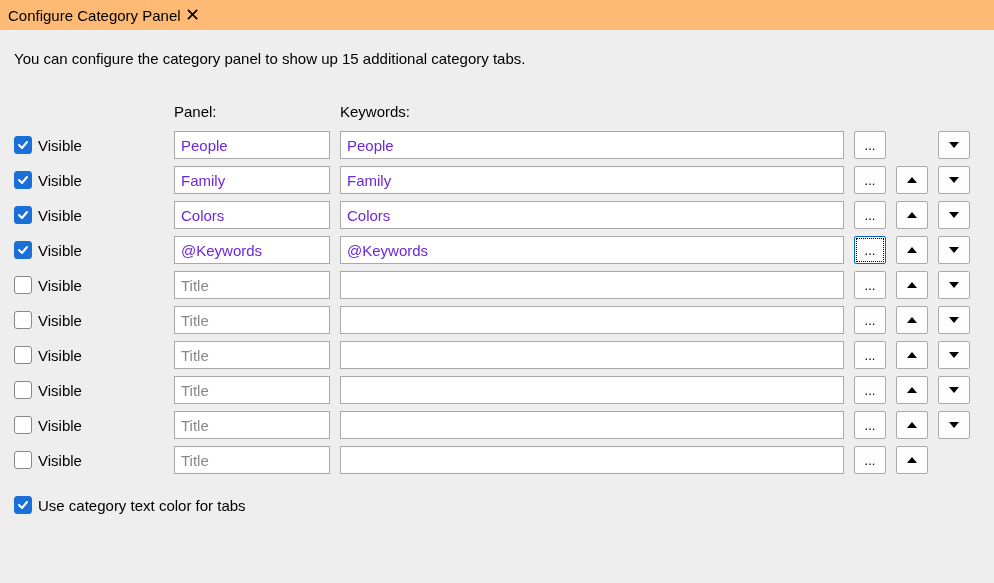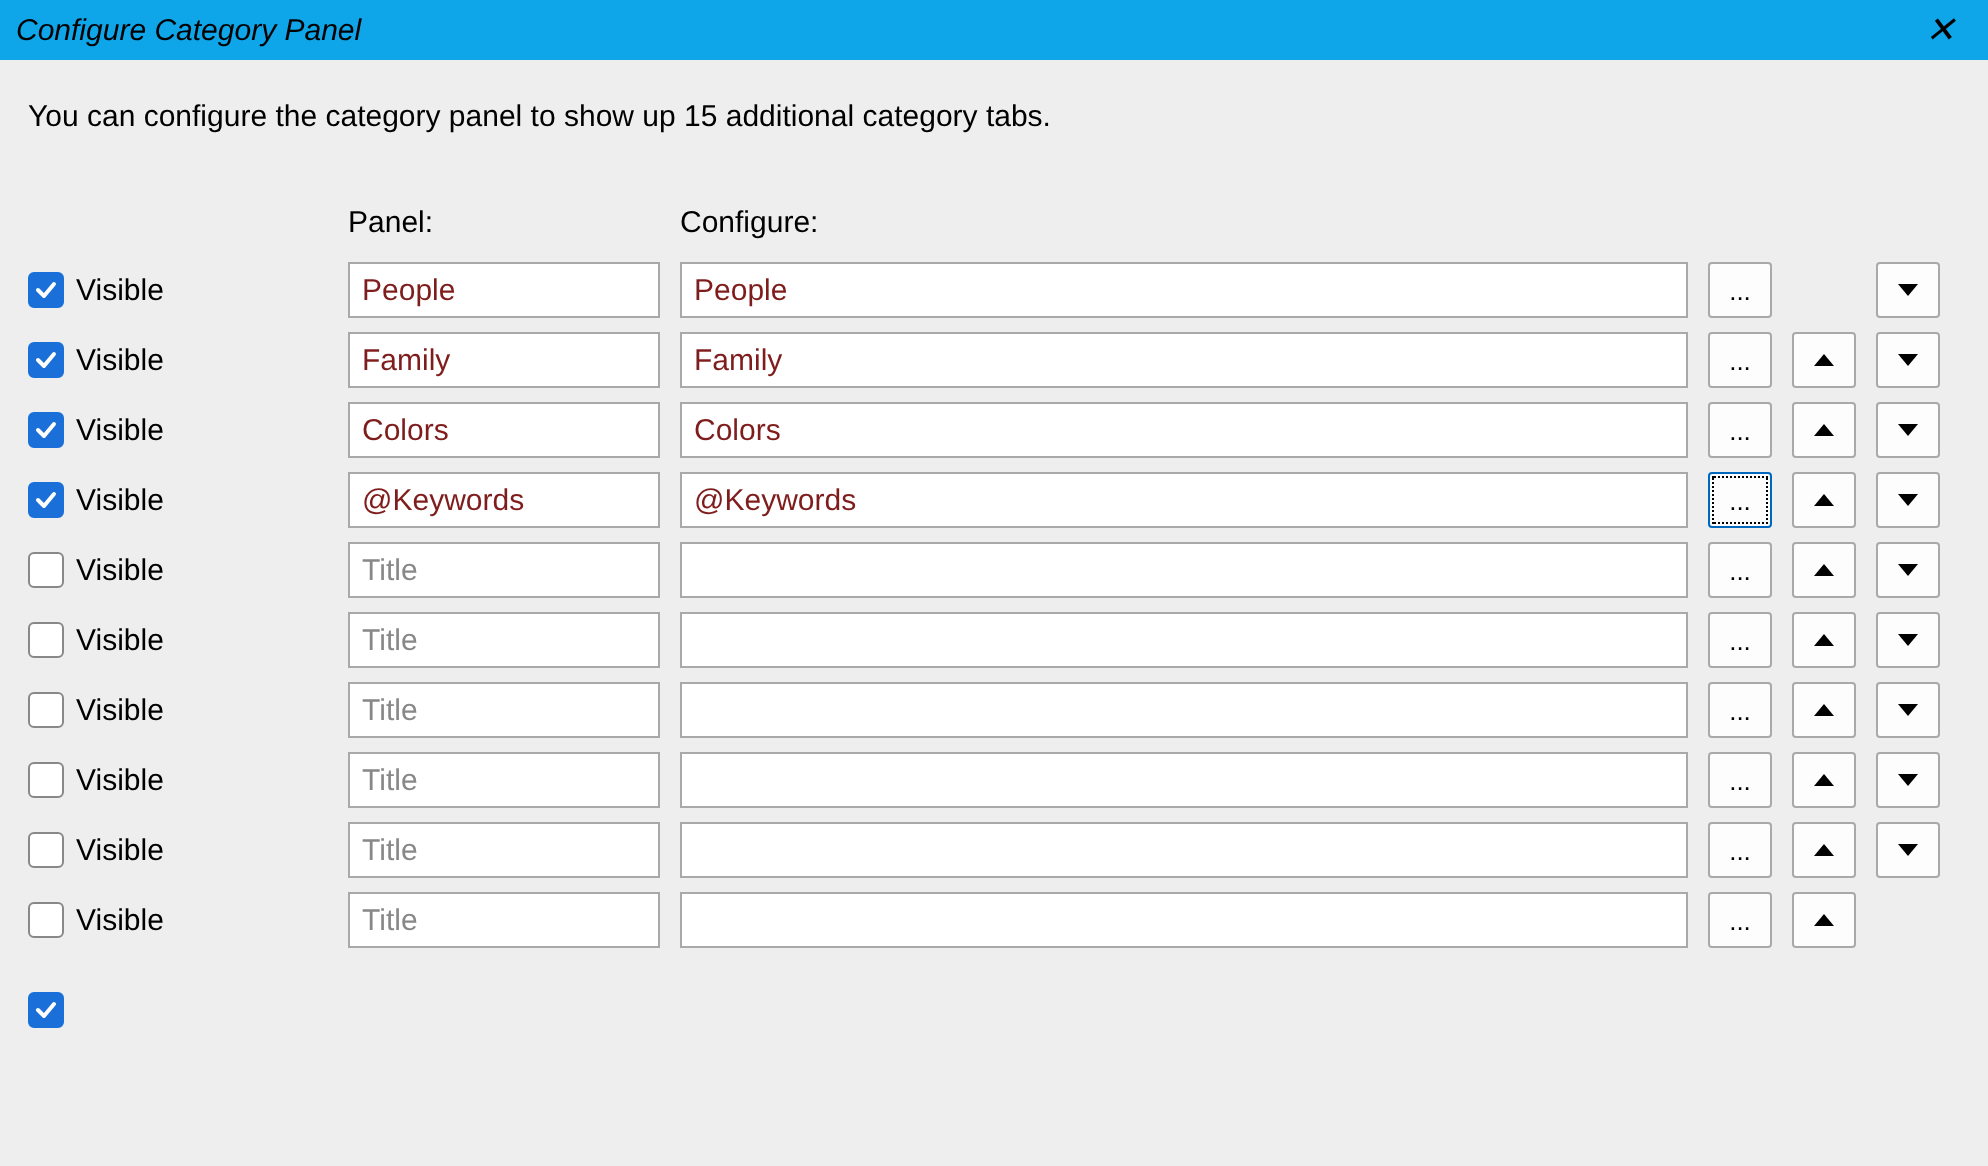--- a/index.html
+++ b/index.html
@@ -7,25 +7,23 @@
       font-family: "Segoe UI", Tahoma, sans-serif;
       font-size: 14px;
       background: #eeeeee;
       color: #000;
       width: 994px;
       height: 583px;
       overflow: hidden;
     }
     .titlebar {
       display: flex;
-      justify-content: space-between;
       align-items: center;
       padding: 6px 12px 6px 8px;
-      background: #0ea5e9;
-      font-style: italic;
+      background: #fdba74;
     }
     .titlebar .title { font-size: 15px; }
     .titlebar .close {
       font-size: 18px;
       line-height: 1;
       cursor: pointer;
       width: 24px;
       text-align: center;
     }
     .content { padding: 20px 14px 14px 14px; }
@@ -56,21 +54,21 @@
     .chk svg { display: none; width: 12px; height: 12px; }
     .chk-label { font-size: 15px; }
     .txt {
       width: 100%;
       height: 28px;
       border: 1px solid #a9a9a9;
       background: #fff;
       padding: 2px 6px;
       font-family: inherit;
       font-size: 15px;
-      color: #7f1d1d;
+      color: #6d28d9;
     }
     .txt::placeholder { color: #888; }
     .btn {
       height: 28px;
       border: 1px solid #a9a9a9;
       background: #fdfdfd;
       display: flex;
       align-items: center;
       justify-content: center;
       cursor: pointer;
@@ -110,21 +108,21 @@
   <span class="title">Configure Category Panel</span>
   <span class="close">✕</span>
 </div>
 
 <div class="content">
   <p class="desc">You can configure the category panel to show up 15 additional category tabs.</p>
 
   <div class="grid" id="grid">
     <span></span>
     <span class="header-label">Panel:</span>
-    <span class="header-label">Configure:</span>
+    <span class="header-label">Keywords:</span>
     <span></span>
     <span></span>
     <span></span>
   <div class="visible-cell">
         <span class="chk checked">
           <svg viewBox="0 0 12 12">
             <path d="M2 6 L5 9 L10 3" stroke="#fff" stroke-width="2" fill="none" stroke-linecap="round" stroke-linejoin="round"></path>
           </svg>
         </span>
         <span class="chk-label">Visible</span>
@@ -268,14 +266,15 @@
         <div class="tri-down"></div>
       </div>
     </div>
 
   <div class="footer-check">
     <span class="chk checked" id="footer-chk">
       <svg viewBox="0 0 12 12">
           <path d="M2 6 L5 9 L10 3" stroke="#fff" stroke-width="2" fill="none" stroke-linecap="round" stroke-linejoin="round"></path>
         </svg>
     </span>
+    <span class="chk-label">Use category text color for tabs</span>
   </div>
 </div>
 
 </body></html>

